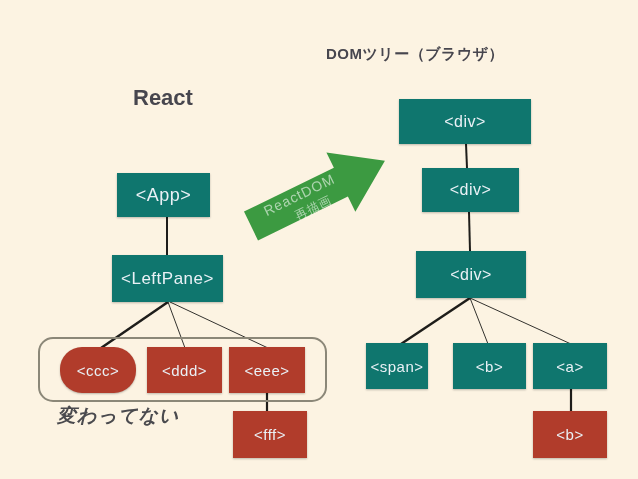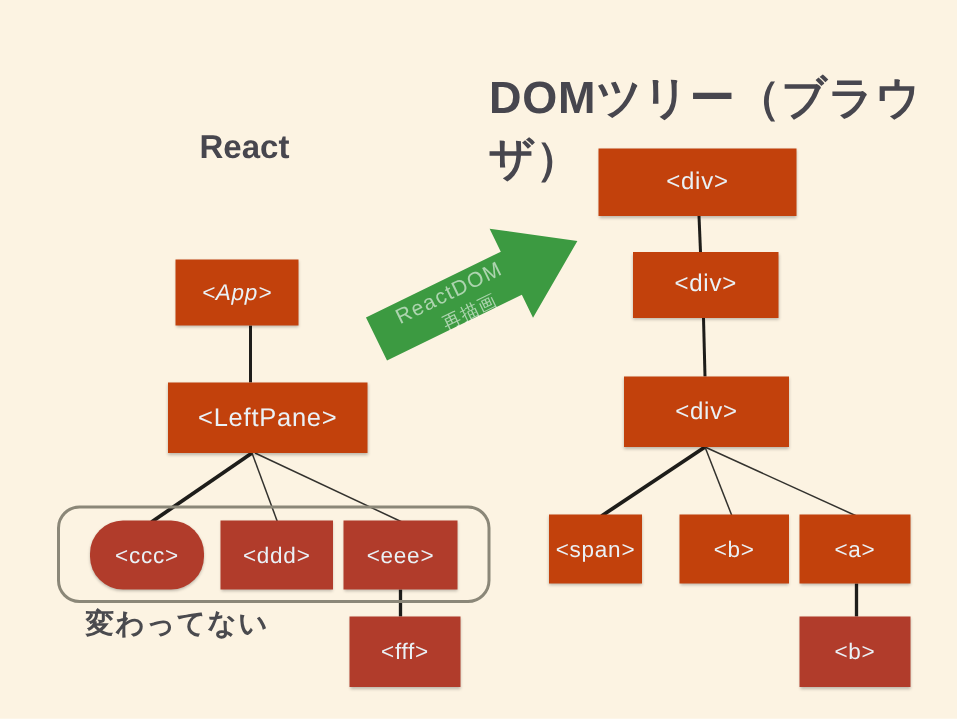--- a/index.html
+++ b/index.html
@@ -10,21 +10,21 @@
     background: #fcf3e2;
     overflow: hidden;
     font-family: "Liberation Sans", sans-serif;
   }
   .title {
     position: absolute;
     font-weight: bold;
     color: #47464e;
   }
   .title-left  { left: 133px; top: 47px; font-size: 22px; margin-top: 38px; }
-  .title-right { left: 326px; top: 45px; font-size: 30px; letter-spacing: 0.5px; }
+  .title-right { left: 326px; top: 45px; font-size: 15px; letter-spacing: 0.5px; }
 
   .edges-layer { position: absolute; left: 0; top: 0; }
 
   .group-outline {
     position: absolute;
     left: 38px; top: 337px;
     width: 289px; height: 65px;
     border: 2px solid #8b8778;
     border-radius: 15px;
     box-sizing: border-box;
@@ -34,45 +34,46 @@
     position: absolute;
     display: flex;
     align-items: center;
     justify-content: center;
     color: #eaf1f6;
     font-size: 15px;
     letter-spacing: 0.5px;
     box-shadow: 0 1px 2px rgba(0,0,0,0.25);
     white-space: nowrap;
   }
-  .node.blue { background: #c2410c; }
+  .node.blue { background: #0f766e; }
   .node.red  { background: #b13c2b; }
 
-  .n-app      { left: 117px; top: 173px; width:  82px; height: 44px; font-size: 15px; font-style: italic; }
-  .n-leftpane { left: 112px; top: 255px; width: 133px; height: 47px; font-size: 17px; }
+  .n-app      { left: 117px; top: 173px; width:  93px; height: 44px; font-size: 18px; }
+  .n-leftpane { left: 112px; top: 255px; width: 111px; height: 47px; font-size: 17px; }
   .n-ccc      { left:  60px; top: 347px; width:  76px; height: 46px; border-radius: 22px; }
   .n-ddd      { left: 147px; top: 347px; width:  75px; height: 46px; }
   .n-eee      { left: 229px; top: 347px; width:  76px; height: 46px; }
   .n-fff      { left: 233px; top: 411px; width:  74px; height: 47px; text-align: center; }
 
   .n-div1     { left: 399px; top:  99px; width: 132px; height: 45px; font-size: 16px; }
   .n-div2     { left: 422px; top: 168px; width:  97px; height: 44px; font-size: 16px; }
   .n-div3     { left: 416px; top: 251px; width: 110px; height: 47px; font-size: 16px; }
   .n-span     { left: 366px; top: 343px; width:  62px; height: 46px; }
   .n-b1       { left: 453px; top: 343px; width:  73px; height: 46px; }
   .n-a        { left: 533px; top: 343px; width:  74px; height: 46px; }
   .n-b2       { left: 533px; top: 411px; width:  74px; height: 47px; }
 
   .unchanged-label {
     position: absolute;
     left: 57px; top: 403px;
     font-weight: bold;
     font-size: 19px;
     color: #4a4a4e;
     letter-spacing: 1px;
+    font-style: italic;
   }
 
   .arrow-text {
     fill: rgba(255,255,255,0.58);
     font-family: "Liberation Sans", sans-serif;
   }
 </style>
 </head>
 <body>
 

